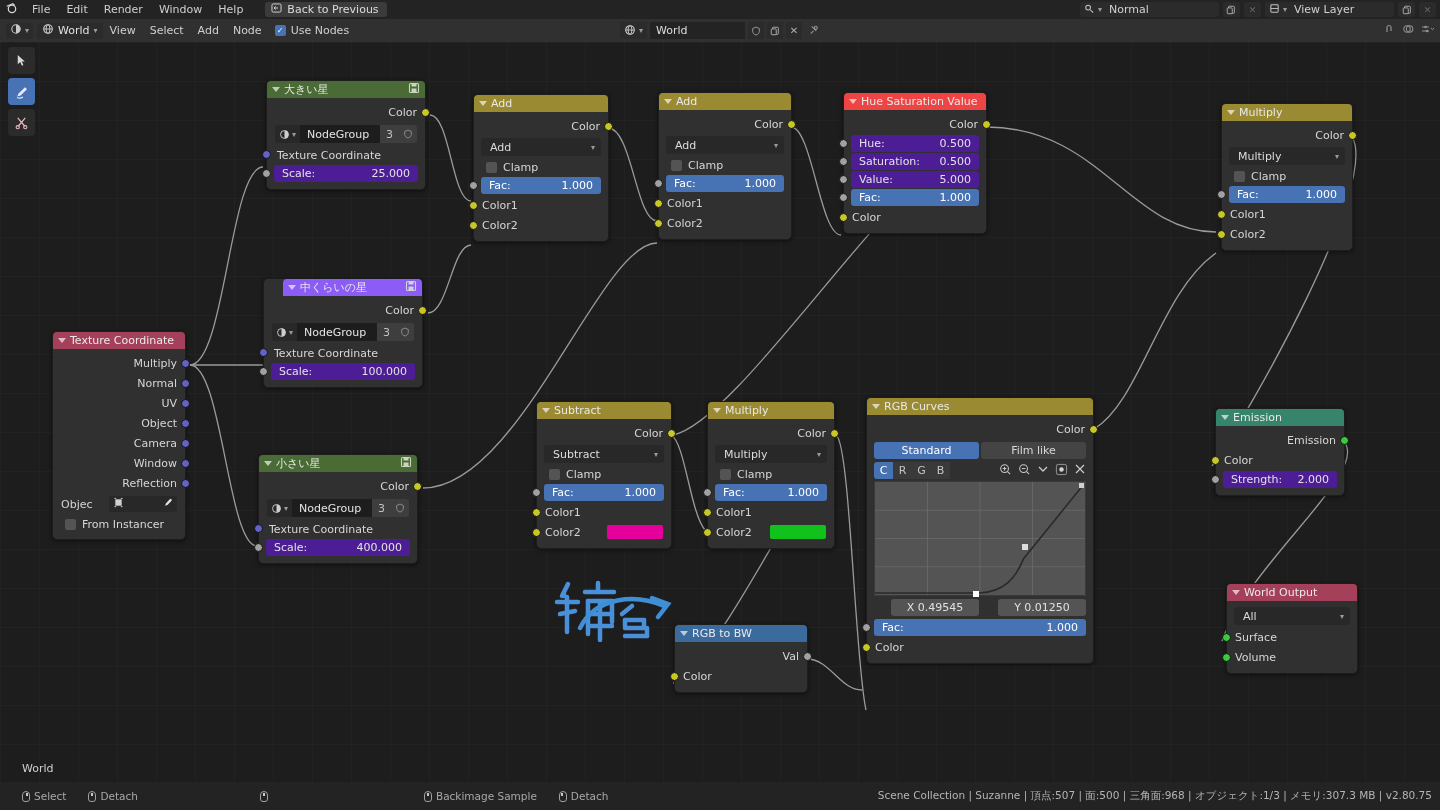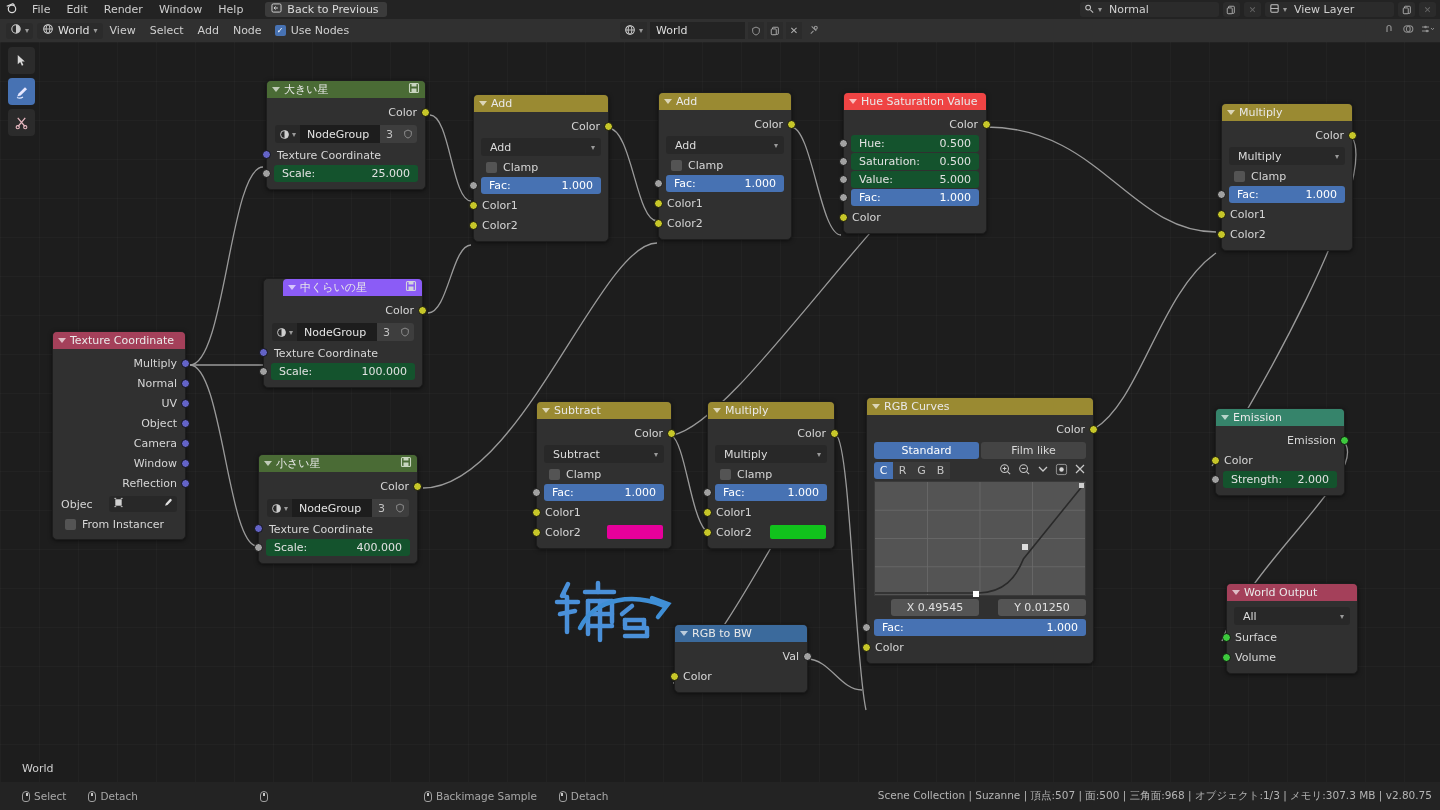--- a/index.html
+++ b/index.html
@@ -121,21 +121,21 @@
   .row.out { justify-content: flex-end; }
   .sockrow { position: relative; }
 
   .socket { position: absolute; width: 9px; height: 9px; border-radius: 50%; border: 1px solid #111; }
   .sock-yellow { background: #c7c729; }
   .sock-grey   { background: #a1a1a1; }
   .sock-purple { background: #6363c7; }
   .sock-green  { background: #3dc93d; }
 
   .field {
-    height: 17px; margin: 1px 7px; border-radius: 3px; background: #14532d;
+    height: 17px; margin: 1px 7px; border-radius: 3px; background: #4c1d95;
     display: flex; align-items: center; justify-content: space-between;
     padding: 0 8px; font-size: 11px; color: #e2e2e2;
   }
   .field.blue { background: #4772b3; color: #fff; }
   .dropdown {
     height: 18px; margin: 2px 7px; border-radius: 3px; background: #282828;
     display: flex; align-items: center; justify-content: space-between;
     padding: 0 6px 0 9px; font-size: 11px; color: #dcdcdc;
   }
   .caret { font-size: 8px; color: #9a9a9a; }

